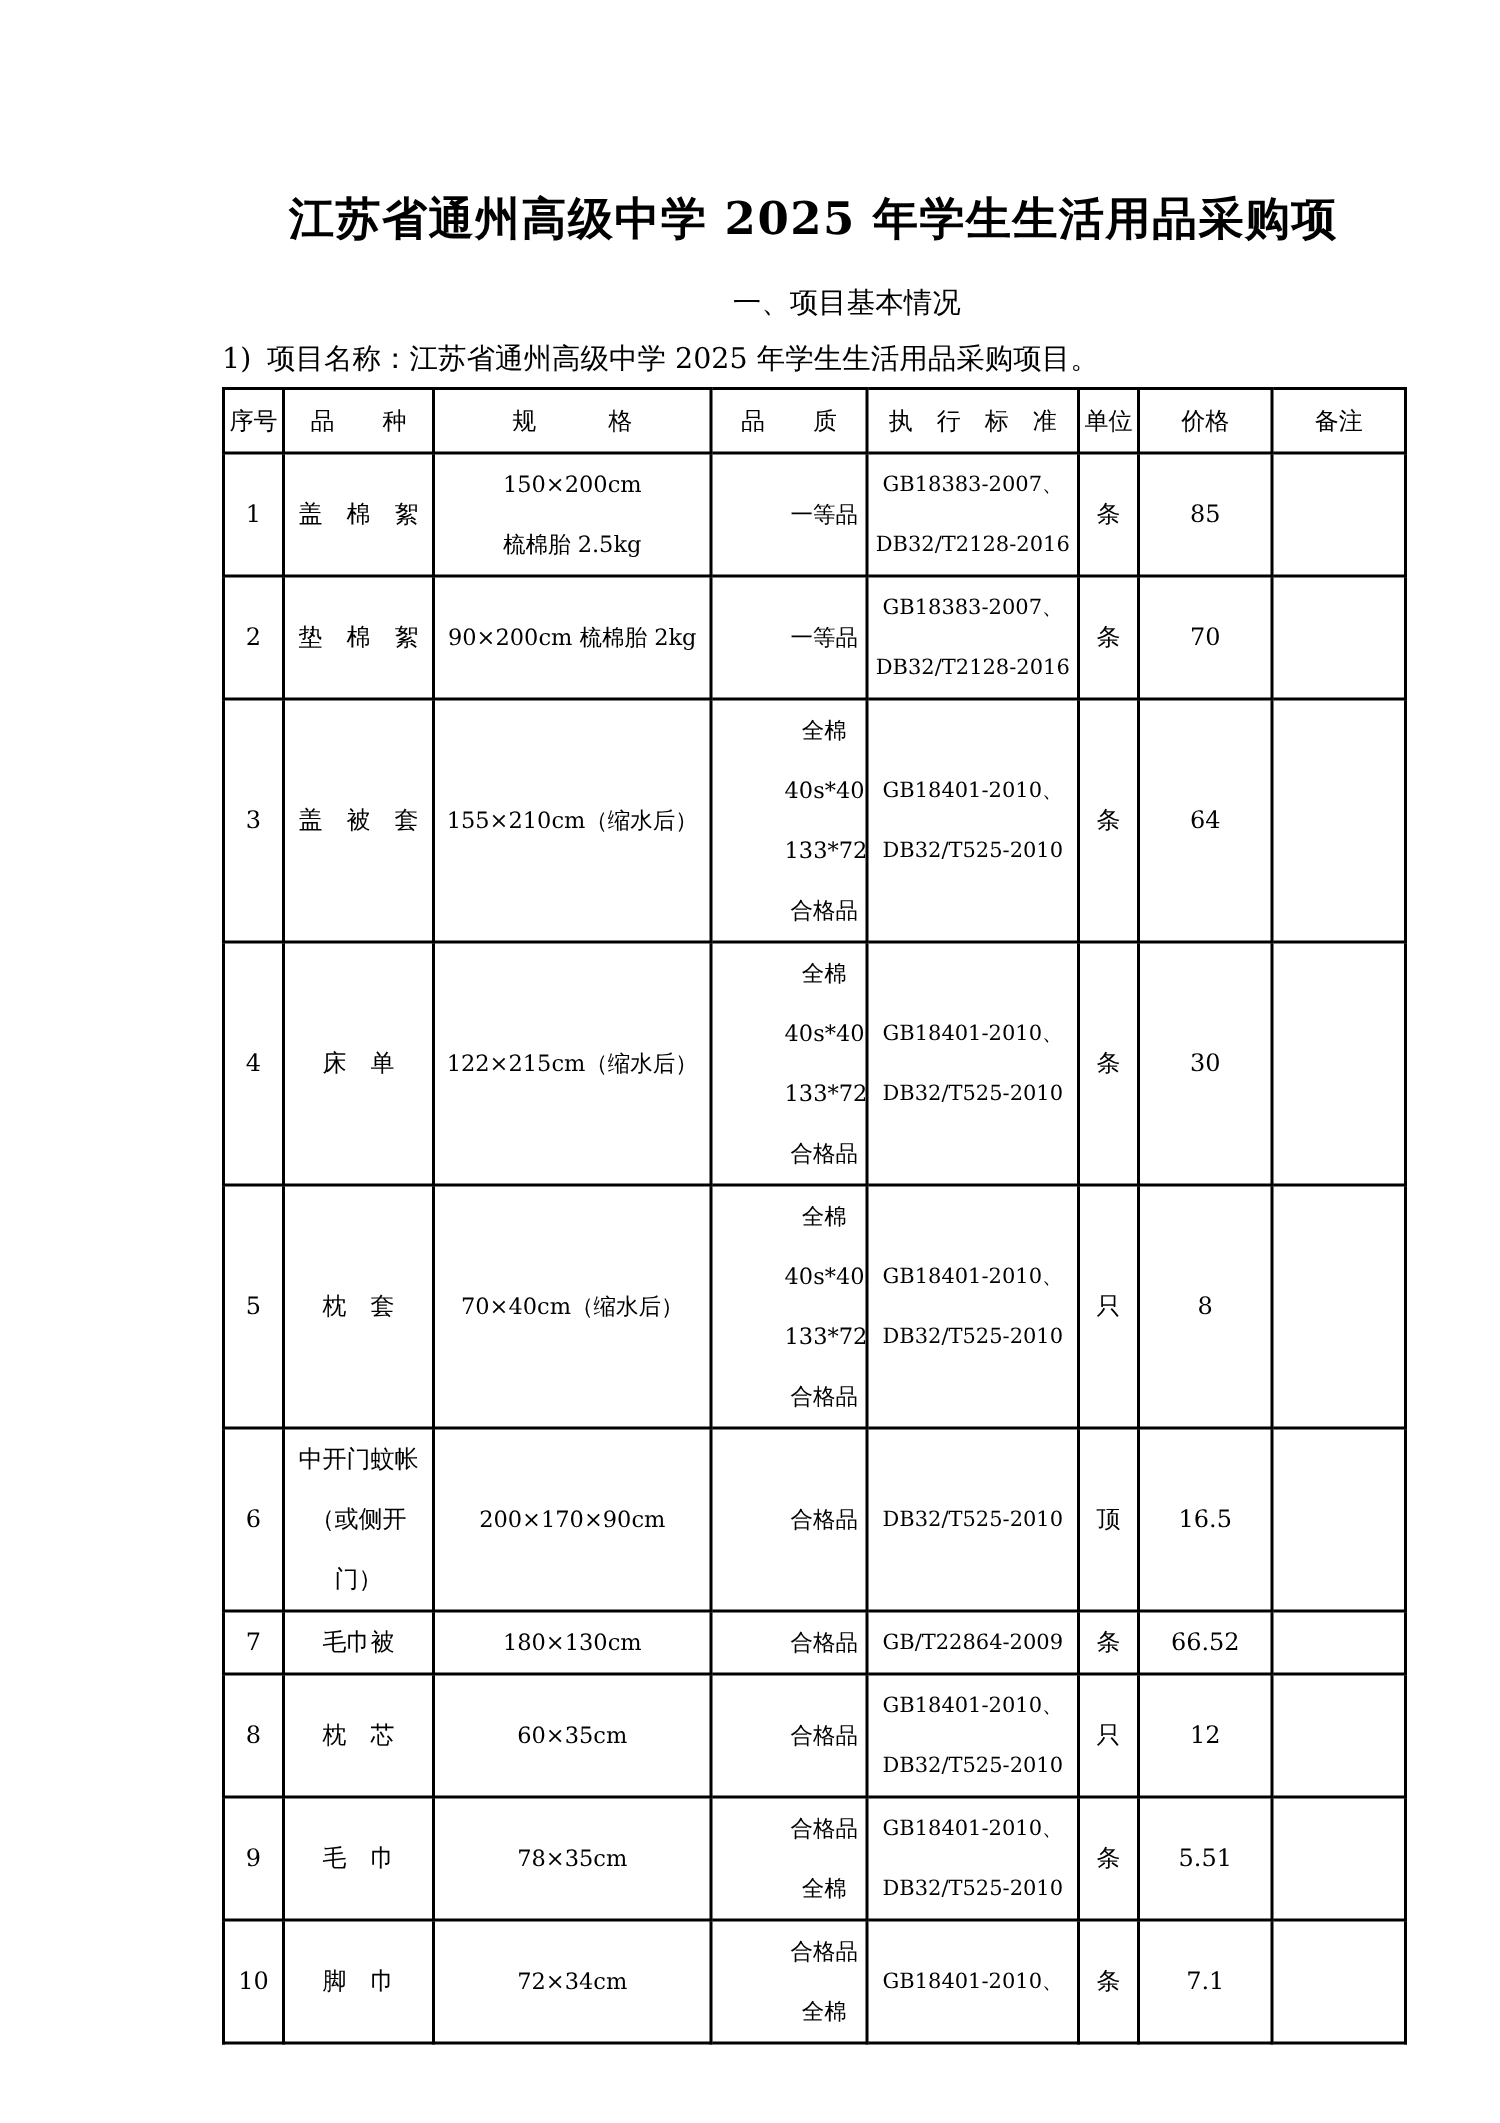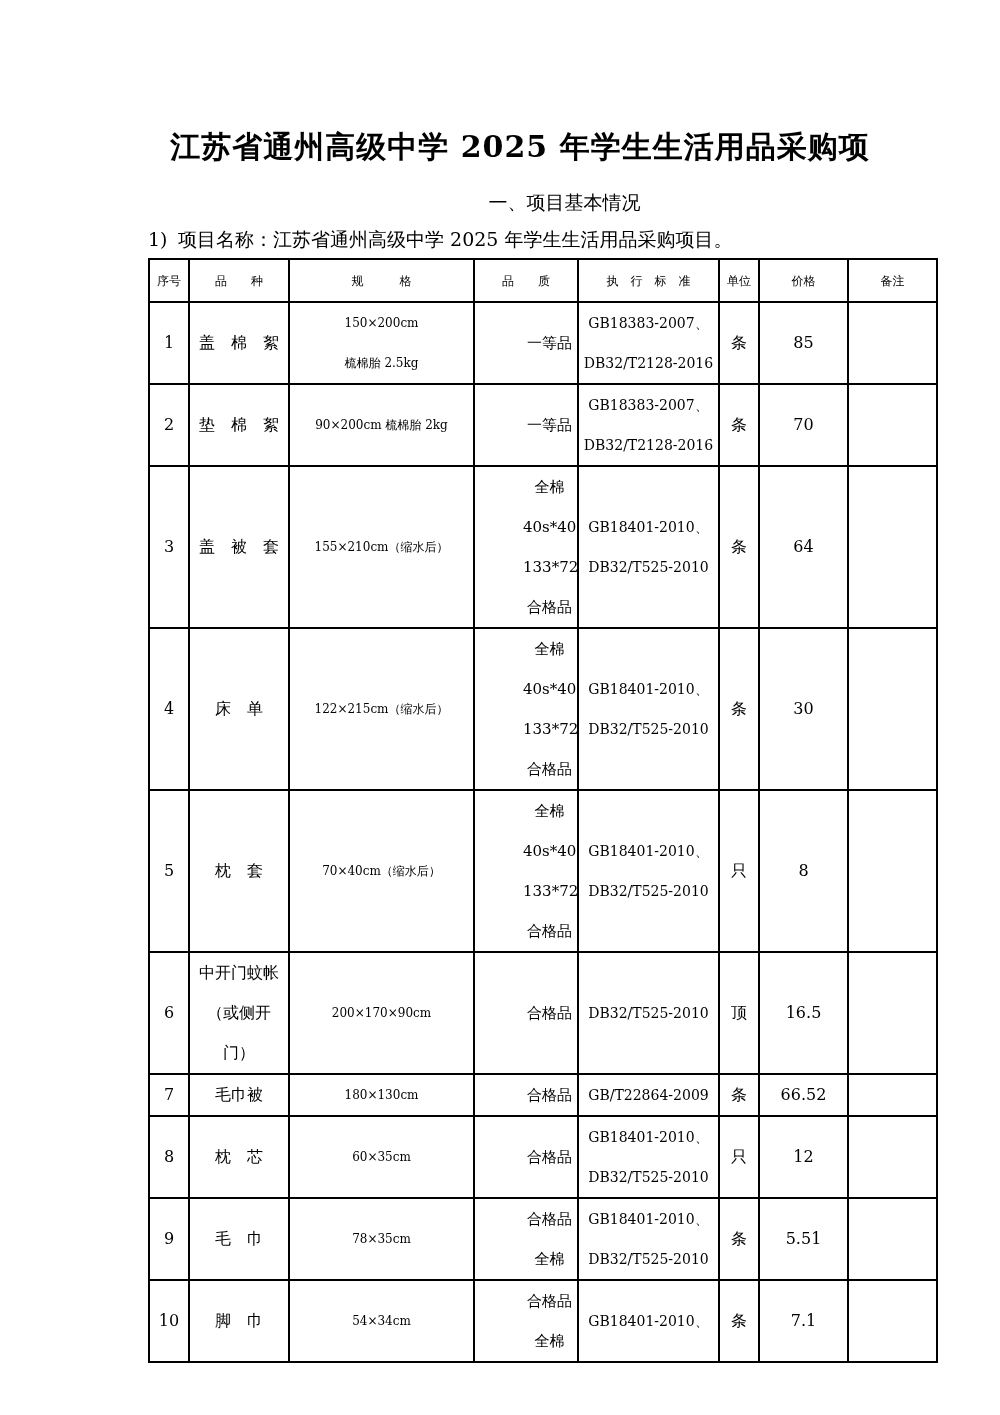--- a/index.html
+++ b/index.html
@@ -24,21 +24,21 @@
   }
   .doc-title {
     margin-top: 120px;
     width: 744px;
     text-align: center;
     font-size: 30px;
     font-weight: bold;
     line-height: 53px;
     letter-spacing: 1px;
   }
-  .title-line { display: block; }
+  .title-line { display: block; text-align: right; }
   .section-heading {
     margin-top: 11px;
     margin-left: 45px;
     font-size: 19px;
     line-height: 37px;
     text-align: center;
   }
   .list-item {
     font-size: 19px;
     line-height: 37px;
@@ -58,33 +58,33 @@
     border: 2px solid #000000;
     text-align: center;
     vertical-align: middle;
     padding: 0 1px;
     white-space: pre-line;
     overflow: hidden;
   }
   .spec thead td {
     height: 43px;
     line-height: 32px;
-    font-size: 12px;
+    font-size: 16px;
     white-space: pre;
   }
   .spec tbody td {
     font-size: 16px;
     line-height: 40px;
   }
   
   .spec tbody td:nth-child(4) { font-size: 15px; padding-left: 48px; }
   
   .spec tbody td:nth-child(5) { font-size: 14px; border-radius: 32px; }
   
-  .spec tbody td:nth-child(3) { font-size: 12px; text-align: center; }
+  .spec tbody td:nth-child(3) { font-size: 15px; text-align: center; }
 </style>
 </head>
 <body>
 
 <div class="page">
   <div class="content">
 
     <h1 class="doc-title">
       <span class="title-line">江苏省通州高级中学 2025 年学生生活用品采购项</span>
     </h1>
@@ -222,21 +222,21 @@
     <td>合格品全棉</td>
     <td>GB18401-2010、
 DB32/T525-2010</td>
     <td>条</td>
     <td>5.51</td>
     <td></td>
   </tr>
           <tr>
     <td>10</td>
     <td>脚　巾</td>
-    <td>54×34cm</td>
+    <td>72×34cm</td>
     <td>合格品全棉</td>
     <td>GB18401-2010、</td>
     <td>条</td>
     <td>7.1</td>
     <td></td>
   </tr>
         </tbody>
     </table>
 
   </div>

